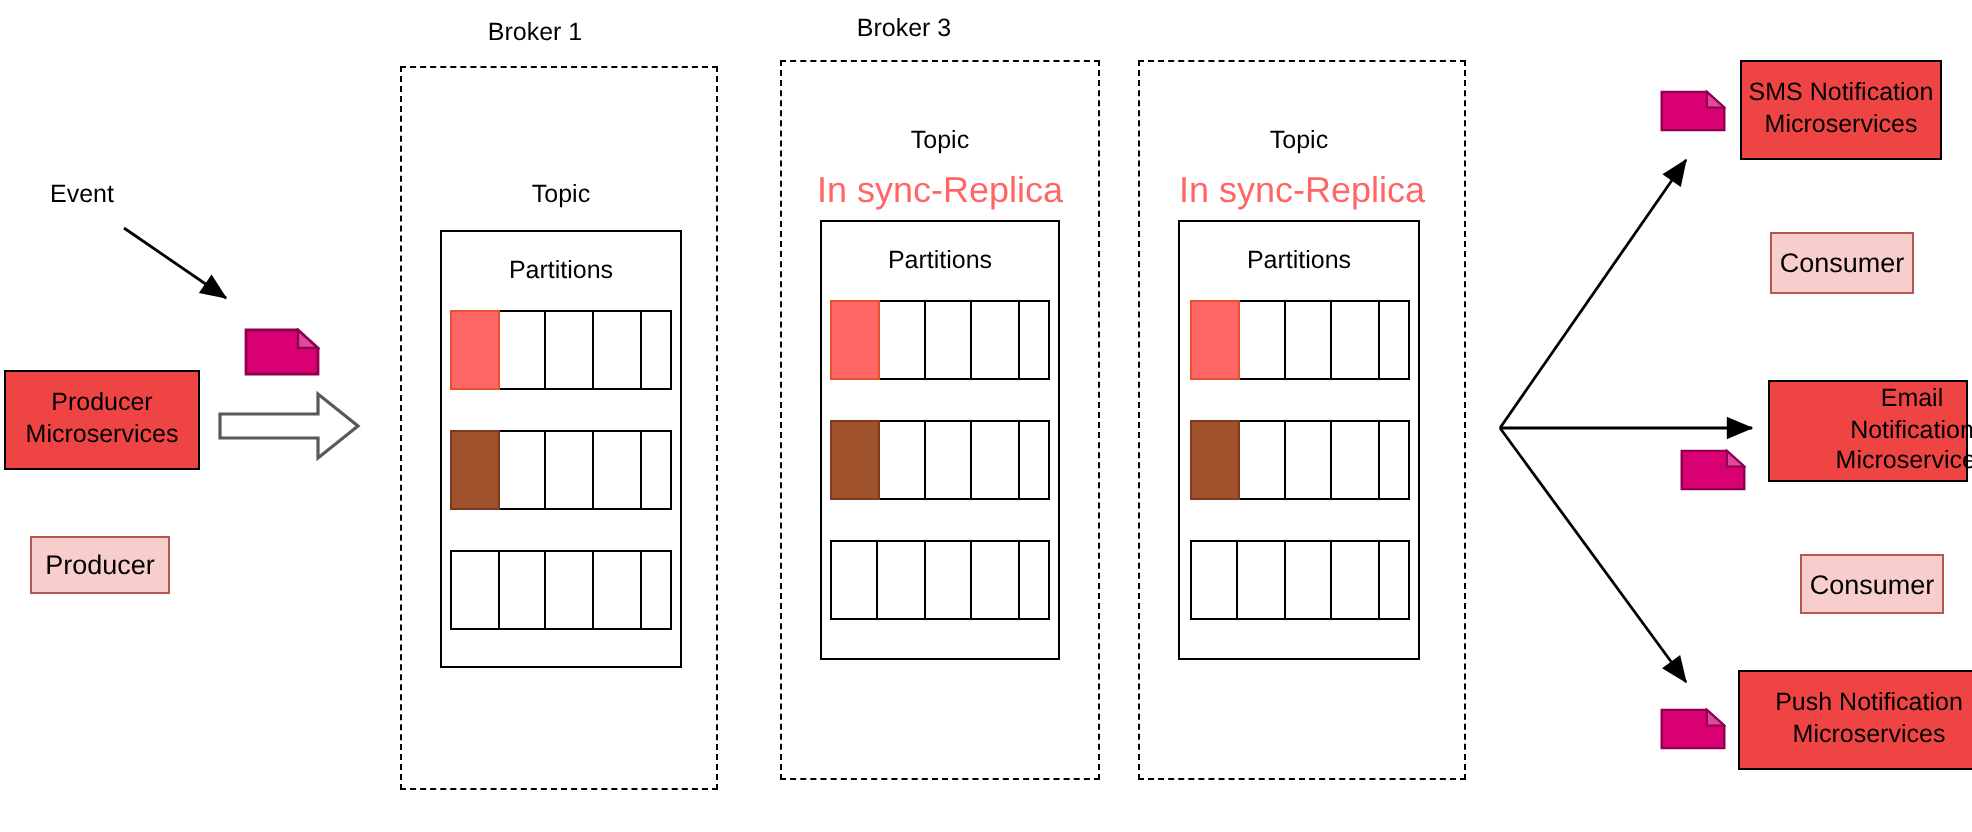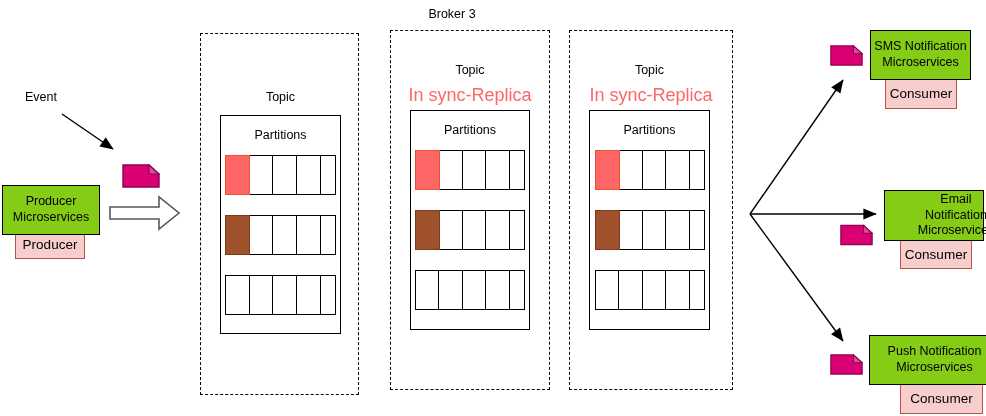--- a/index.html
+++ b/index.html
@@ -6,25 +6,25 @@
   #canvas{
     position:relative;width:986px;height:416px;background:#ffffff;
     font-family:"Liberation Sans","DejaVu Sans",sans-serif;color:#000;overflow:hidden;
   }
   .abs{position:absolute;}
   svg.overlay{position:absolute;left:0;top:0;width:986px;height:416px;pointer-events:none;}
   .label{font-size:12.5px;line-height:1.25;text-align:center;white-space:pre-line;}
   .broker-title{font-size:12.5px;text-align:center;}
   .dashed-box{border:1.4px dashed #000;box-sizing:border-box;background:transparent;}
   .solid-box{border:1.4px solid #000;box-sizing:border-box;background:#fff;}
-  .svc-box{border:1.4px solid #000;box-sizing:border-box;background:#84cc16;
+  .svc-box{border:1.4px solid #000;box-sizing:border-box;background:#ef4444;
     display:flex;align-items:center;justify-content:center;font-size:12.5px;
     text-align:center;line-height:1.3;}
   .role-box{box-sizing:border-box;border:1.4px solid;display:flex;align-items:center;
-    justify-content:center;font-size:13.5px;}
+    justify-content:center;font-size:13.5px;margin-top:38px;}
   .replica{font-size:18px;text-align:center;}
   .rows-wrap{display:flex;flex-direction:column;}
   .part-row{display:flex;height:40px;margin-bottom:20px;}
   .part-cell{flex:1 1 auto;border:1.4px solid #000;box-sizing:border-box;margin-left:-1.4px;background:#fff;}
   .part-cell:first-child{margin-left:0;}
   .part-cell:last-child{flex:0.62 1 auto;}
   .note-icon{display:block;}
 </style>
 </head>
 <body>
@@ -62,20 +62,21 @@
   </svg>
 
   <div class="abs role-box" style="left: 15px; top: 230px; width: 70px; height: 29px; background: rgb(248, 206, 204); border-color: rgb(184, 84, 80);">
     <span>Producer</span>
   </div>
   <div class="abs svc-box" style="left:2px;top:185px;width:98px;height:50px;">
     <span class="label">Producer
 Microservices</span>
   </div>
 
+  <div class="abs broker-title" style="left:188px;top:9px;width:159px;">Broker 1</div>
   <div class="abs dashed-box" style="left:200px;top:33px;width:159px;height:362px;"></div>
   <div class="abs label" style="left:220px;top:90px;width:121px;">Topic</div>
   <div class="abs solid-box" style="left:220px;top:115px;width:121px;height:219px;"></div>
   <div class="abs label" style="left:220px;top:128px;width:121px;">Partitions</div>
   <div class="abs rows-wrap" style="left:225px;top:155px;width:111px;">
       <div class="part-row">
         <div class="part-cell" style="background: rgb(255, 102, 102); border-color: rgb(232, 80, 46); z-index: 1;"></div>
         <div class="part-cell"></div>
         <div class="part-cell"></div>
         <div class="part-cell"></div>

